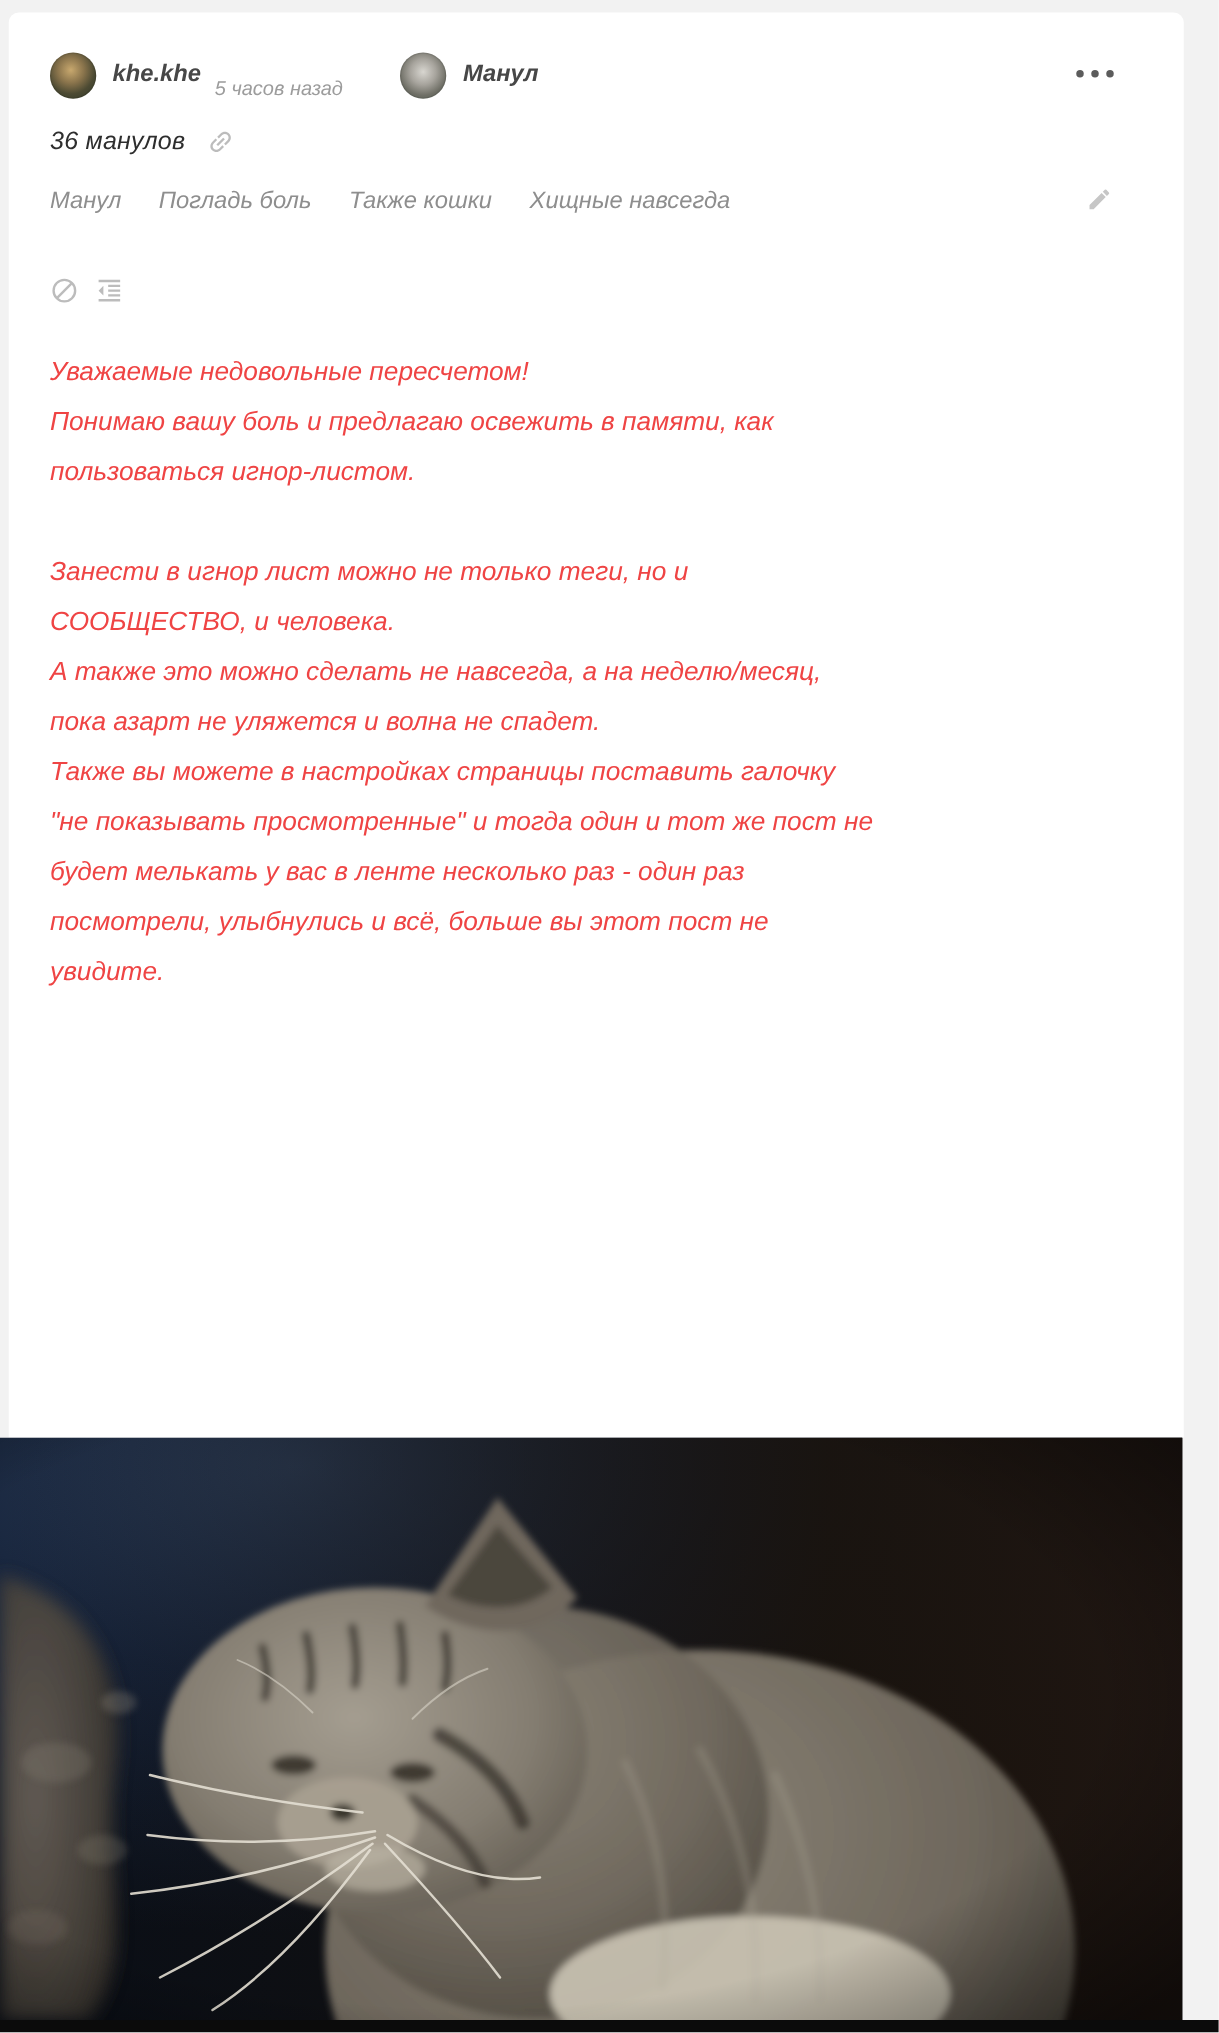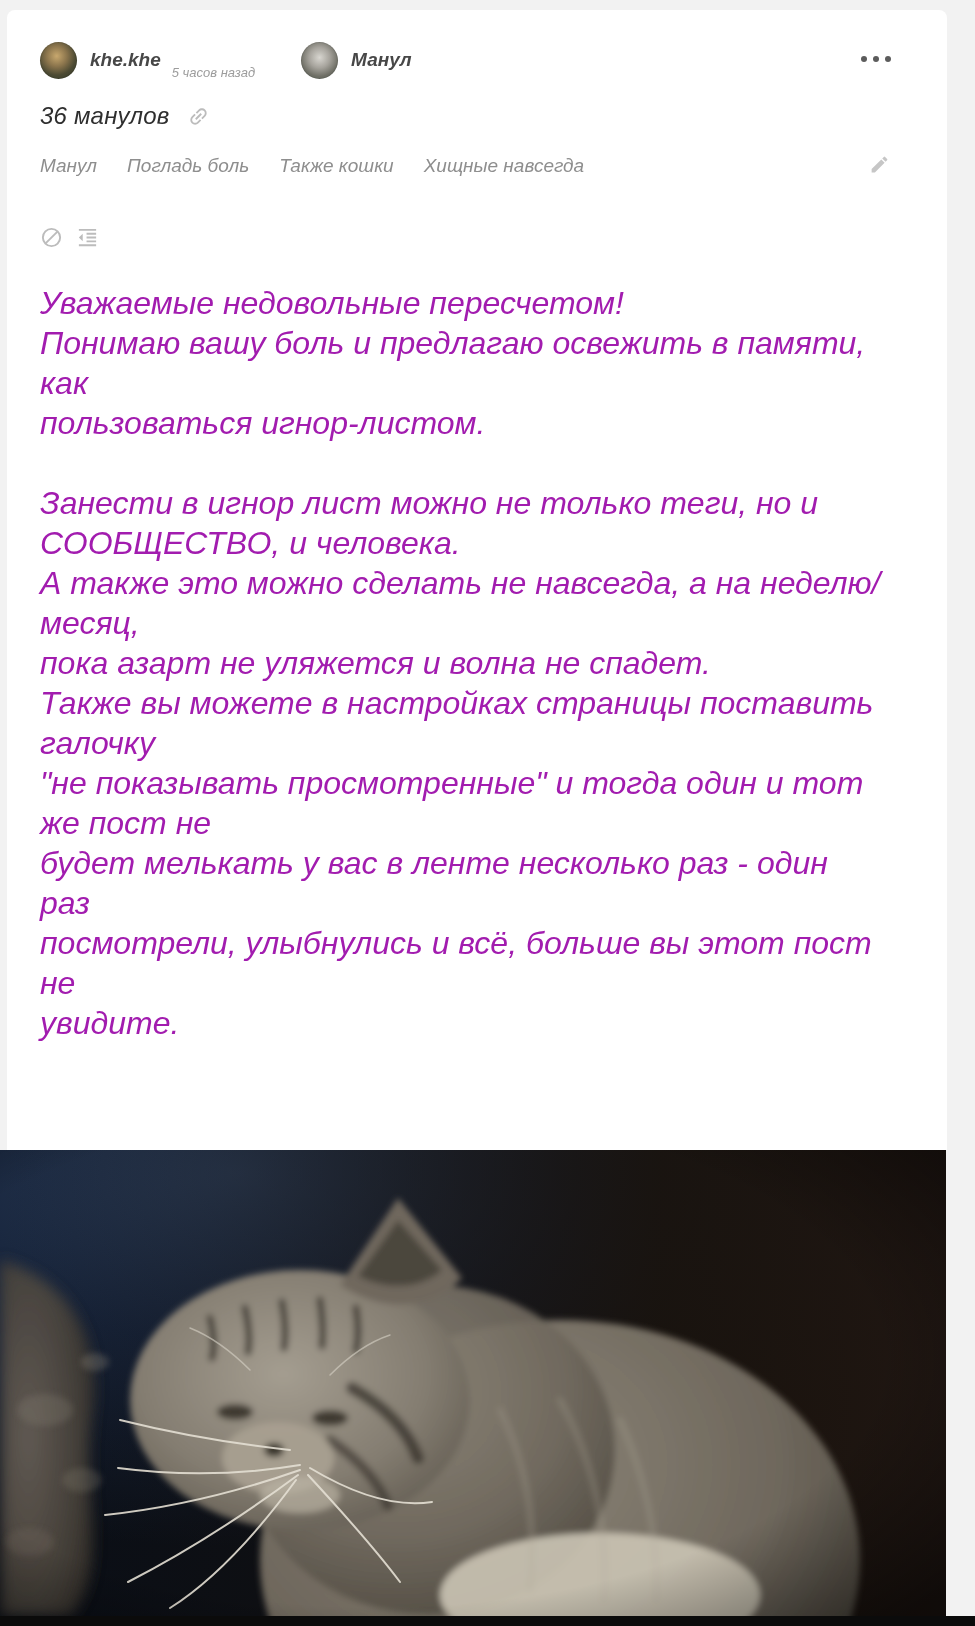--- a/index.html
+++ b/index.html
@@ -18,40 +18,40 @@
   .hdr { display:flex; align-items:center; height:40px; position:relative; }
   .avatar { width:37px; height:37px; border-radius:50%; flex:0 0 auto;
     box-shadow:inset 0 0 0 1px rgba(0,0,0,.08); }
   .avatar.author {
     background:radial-gradient(circle at 45% 38%, #c8a86e 0%, #8a744c 34%, #4c4a33 62%, #2c3526 100%);
   }
   .avatar.community {
     background:radial-gradient(circle at 50% 42%, #d8d6d0 0%, #a7a49d 36%, #6f6f66 66%, #4f5a50 100%);
   }
   .uname { font-size:19px; font-weight:bold; color:#474747; margin-left:13px; }
-  .time  { font-size:13px; color:#9c9c9c; margin-left:11px;margin-top:24px; }
+  .time  { font-size:16px; color:#9c9c9c; margin-left:11px;margin-top:24px; }
   .community-grp { display:flex; align-items:center; margin-left:46px; }
   .more-btn { position:absolute; right:-5px; top:10px; display:flex; gap:6px;
     background:none; border:none; cursor:pointer; padding:6px; }
   .more-btn i { width:6px; height:6px; border-radius:50%; background:#5c5c5c; display:block; }
   
   .title-row { display:flex; align-items:center; gap:17px; margin-top:22px; }
-  .title { font-size:24px; font-weight:500; color:#2e2e2e; letter-spacing:.2px; }
+  .title { font-size:20px; font-weight:500; color:#2e2e2e; letter-spacing:.2px; }
   
   .tags-row { display:flex; align-items:center; gap:30px; margin-top:22px;
     font-size:19px; color:#8e8e8e; }
   .tags-row.second { margin-top:26px; }
   .tag { color:#8e8e8e; text-decoration:none; cursor:pointer; }
   .edit-btn { margin-left:auto; background:none; border:none; cursor:pointer; padding:2px; }
   
   .actions { display:flex; align-items:center; gap:13px; margin-top:46px; }
   .icon-btn { background:none; border:none; padding:0; cursor:pointer; line-height:0; }
   
   .body { margin-top:34px; max-width:845px; }
-  .body p { margin:0 0 40px 0; font-size:32px; line-height:40px; color:#a21caf;
+  .body p { margin:0 0 40px 0; font-size:21px; line-height:40px; color:#ef4444;
     white-space:pre-line; }
   
   .photo { position:absolute; left:0; top:1150px; width:946px; height:466px; cursor:pointer; }
   .photo svg { display:block; }
   
   .bottom-bar { position:absolute; left:0; top:1616px; width:975px; height:10px; background:#0b0b0b; }
 </style>
 </head>
 <body>
 

